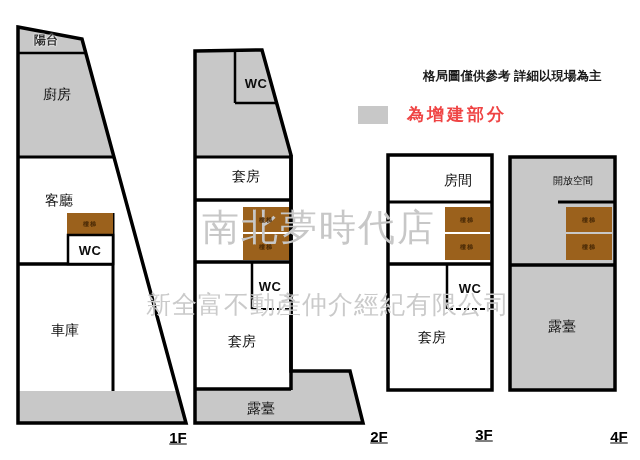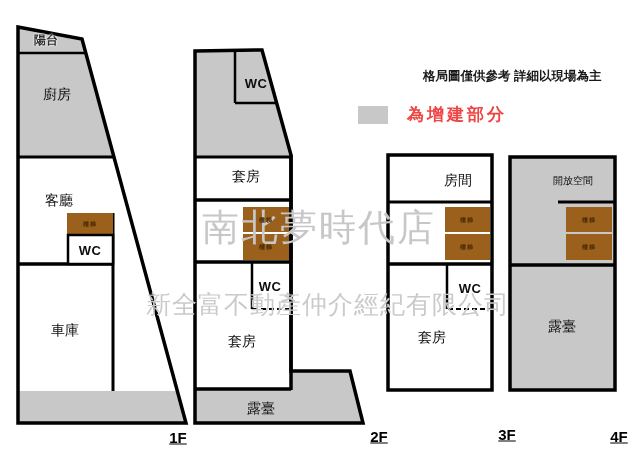--- a/index.html
+++ b/index.html
@@ -103,21 +103,21 @@
   <div class="lbl wc-lbl" style="left:270px;top:286px;">WC</div>
   <div class="lbl" style="left:242px;top:342px;">套房</div>
   <div class="lbl" style="left:261px;top:409px;">露臺</div>
   <div class="lbl flabel" style="left:379px;top:436px;">2F</div>
 
   <div class="lbl" style="left:458px;top:181px;">房間</div>
   <div class="lbl stair-lbl" style="left:467px;top:220px;">樓梯</div>
   <div class="lbl stair-lbl" style="left:467px;top:247px;">樓梯</div>
   <div class="lbl wc-lbl" style="left:470px;top:288px;">WC</div>
   <div class="lbl" style="left:432px;top:338px;">套房</div>
-  <div class="lbl flabel" style="left:484px;top:434px;margin-left:23px;">3F</div>
+  <div class="lbl flabel" style="left:484px;top:434px;">3F</div>
 
   <div class="lbl open-lbl" style="left:573px;top:181px;">開放空間</div>
   <div class="lbl stair-lbl" style="left:589px;top:220px;">樓梯</div>
   <div class="lbl stair-lbl" style="left:589px;top:247px;">樓梯</div>
   <div class="lbl" style="left:562px;top:327px;">露臺</div>
   <div class="lbl flabel" style="left:619px;top:436px;">4F</div>
 
 </div>
 
 </body></html>

